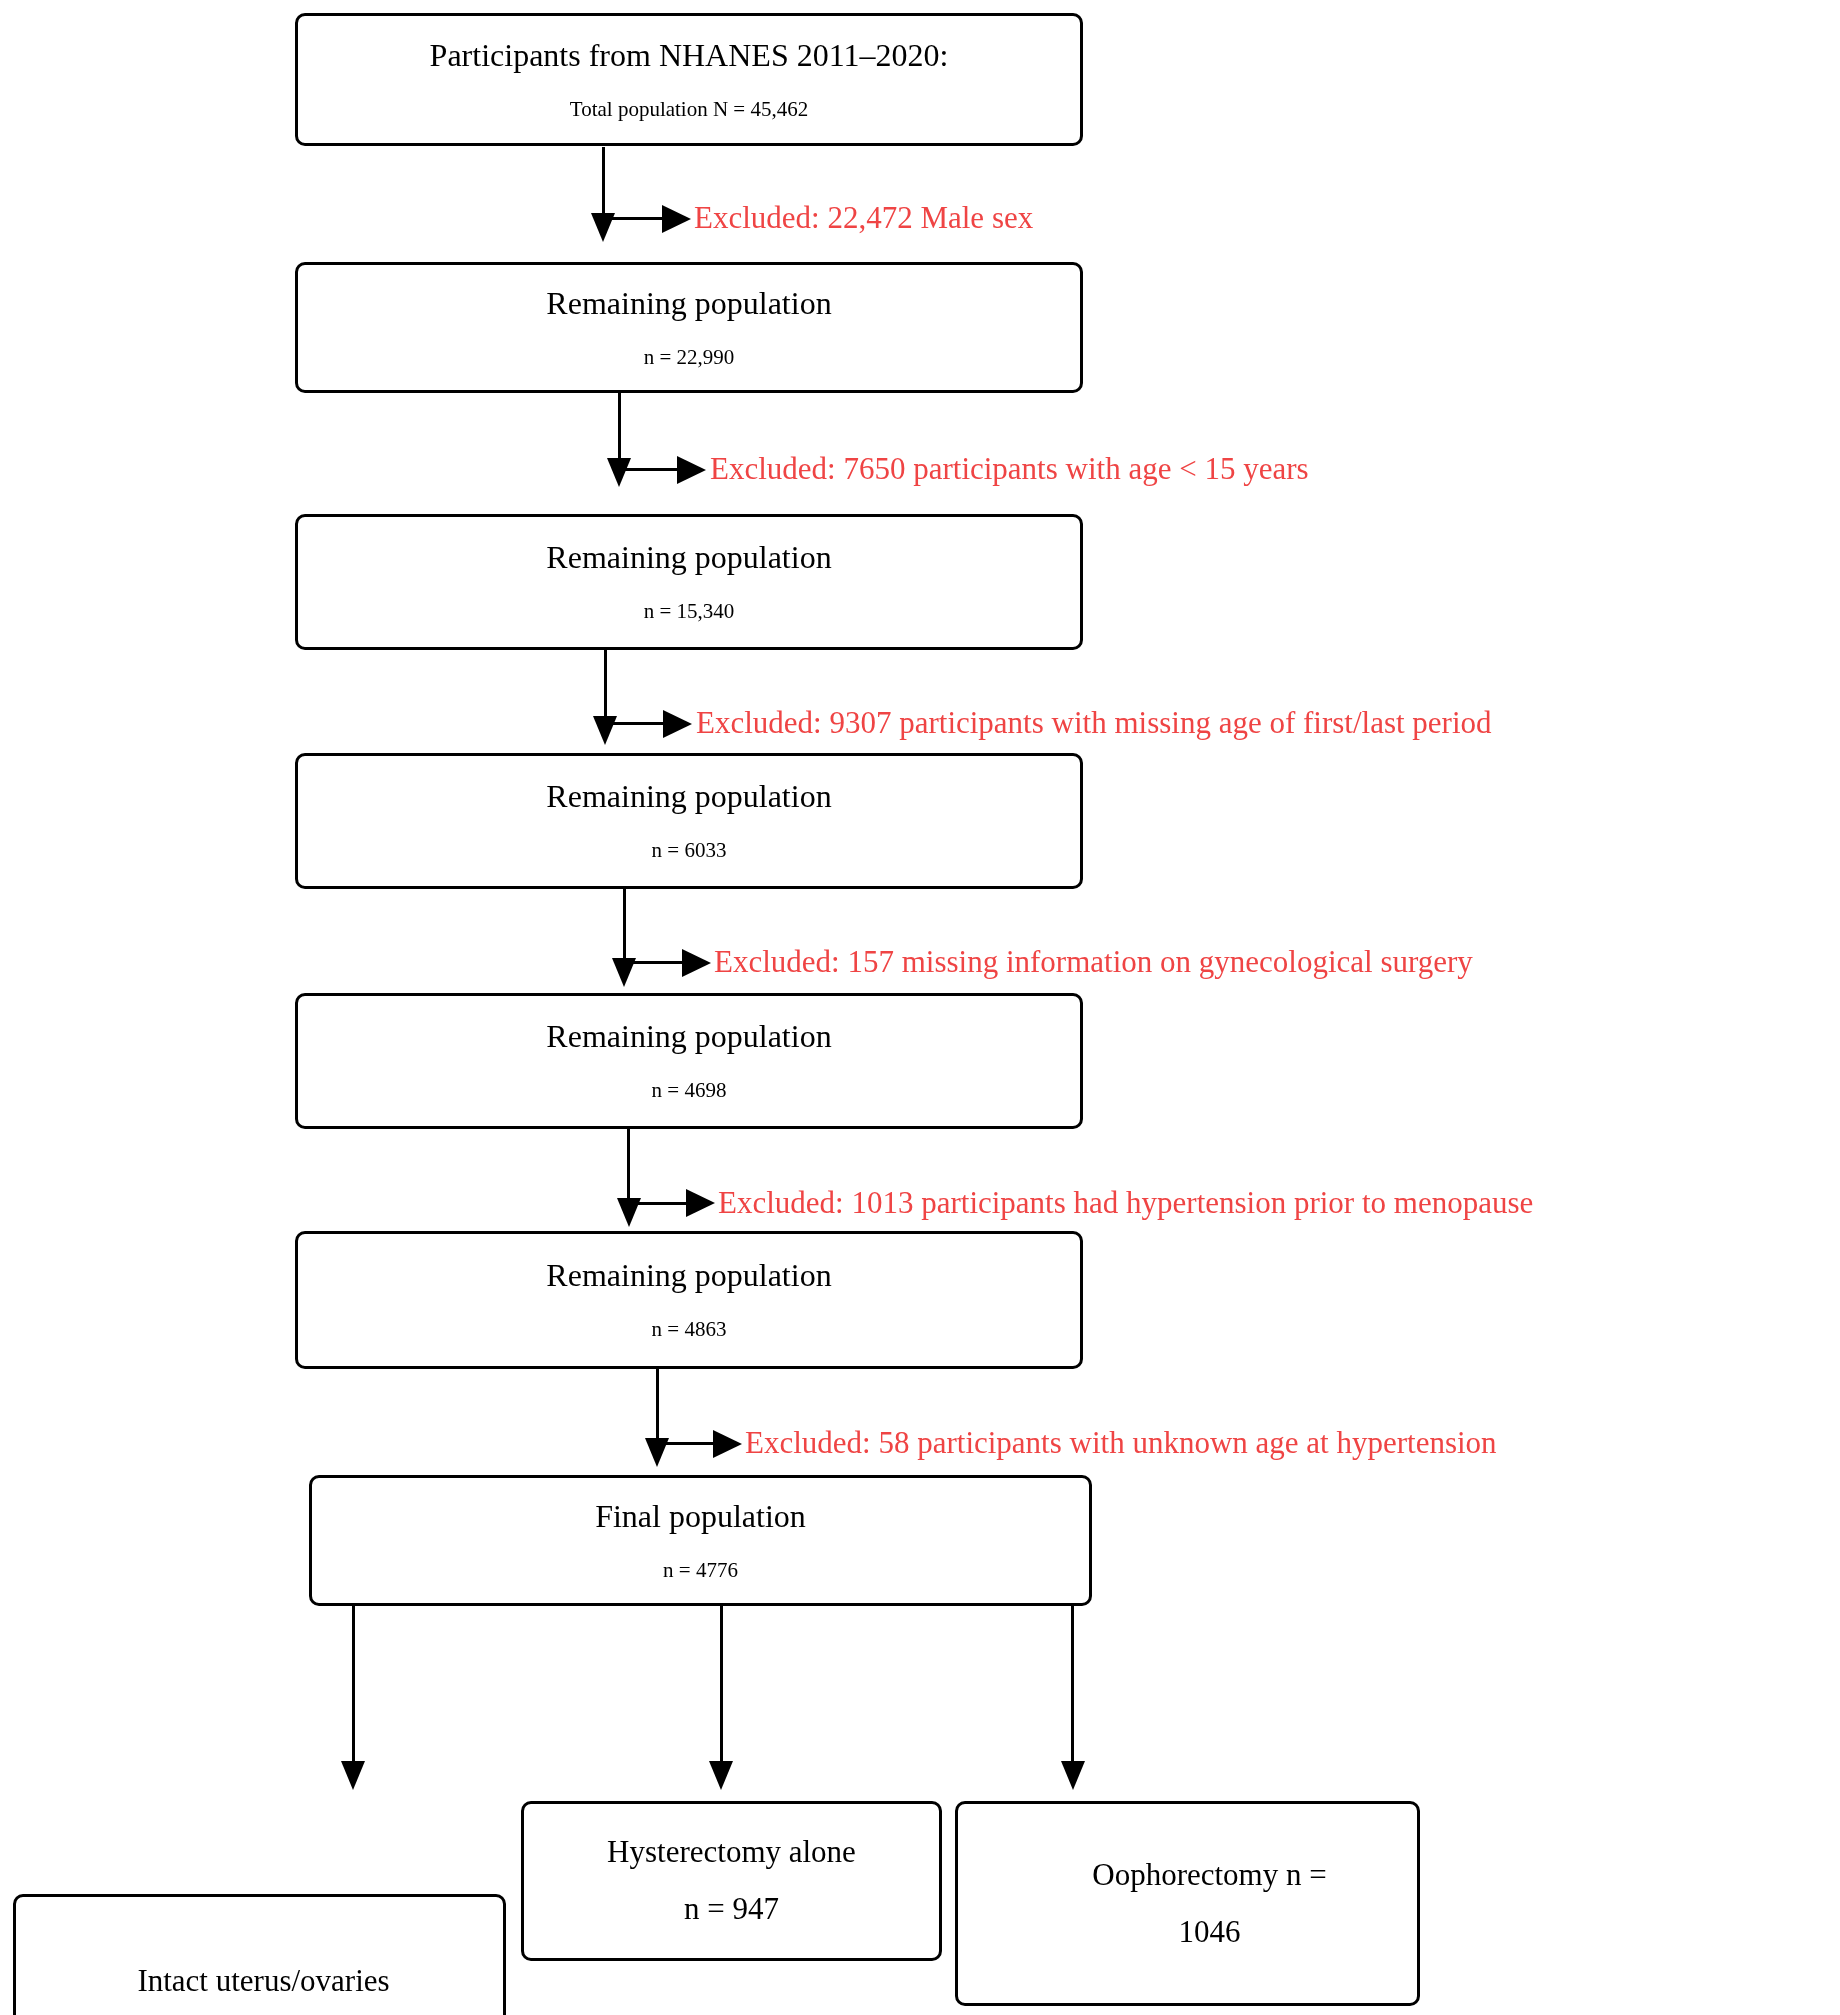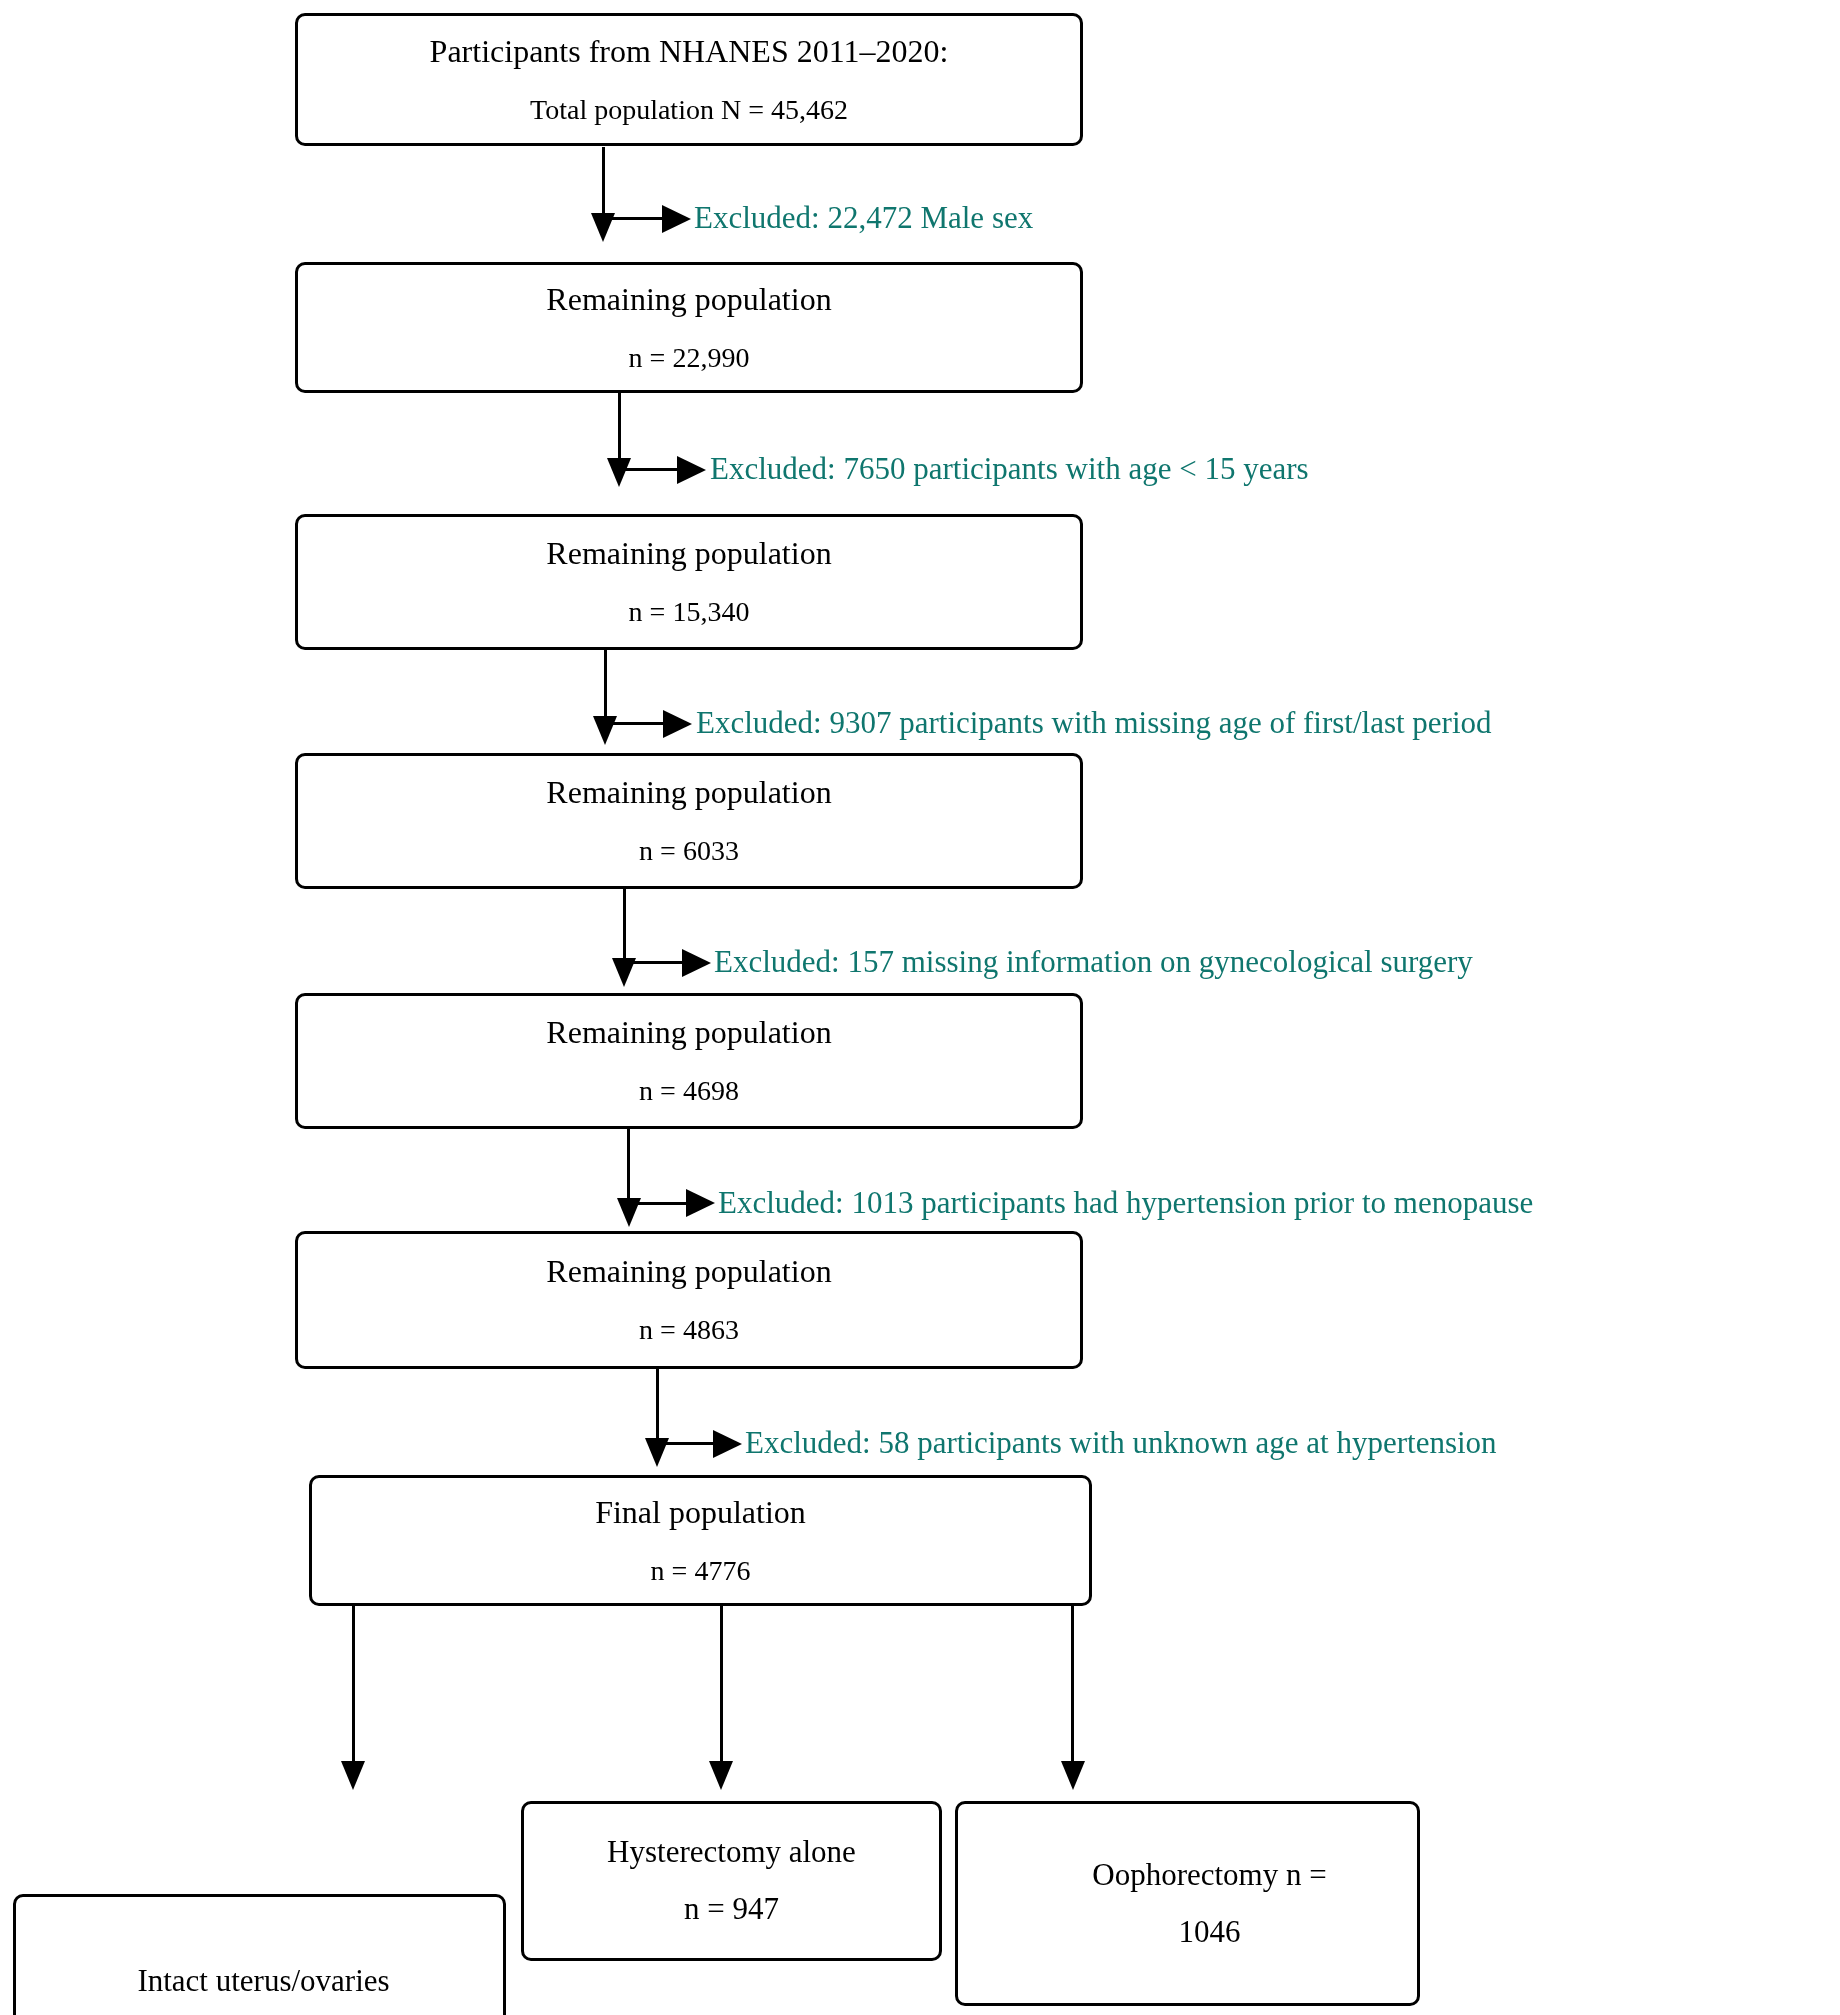--- a/index.html
+++ b/index.html
@@ -29,38 +29,38 @@
     align-items: center;
     justify-content: center;
     text-align: center;
   }
   .node .line1 {
     font-size: 32px;
     line-height: 1.12;
     white-space: nowrap;
   }
   .node .line2 {
-    font-size: 28px;
+    font-size: 21px;
     line-height: 1.12;
     margin-top: 24px;
     white-space: nowrap;
   }
   .node.terminal .line1,
   .node.terminal .line2 {
     font-size: 31px;
   }
   .node.terminal .line2 {
     margin-top: 22.5px;
   }
   .excl-label {
     position: absolute;
     font-size: 31px;
     line-height: 1;
     white-space: nowrap;
-    color: #0f766e;
+    color: #ef4444;
   }
   .vline {
     position: absolute;
     width: 3.3px;
     background: #000000;
   }
   .hline {
     position: absolute;
     height: 3.3px;
     background: #000000;

